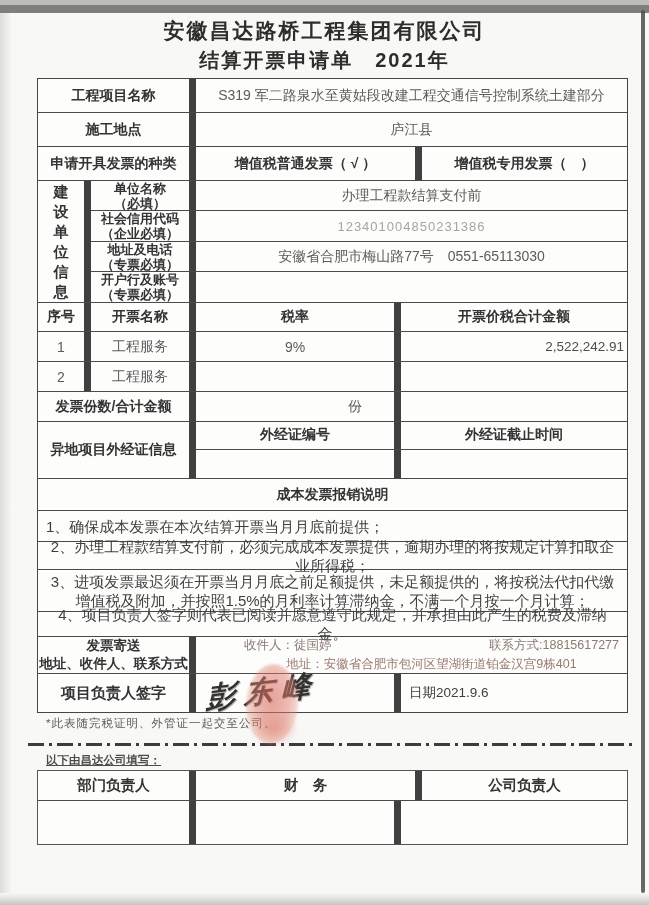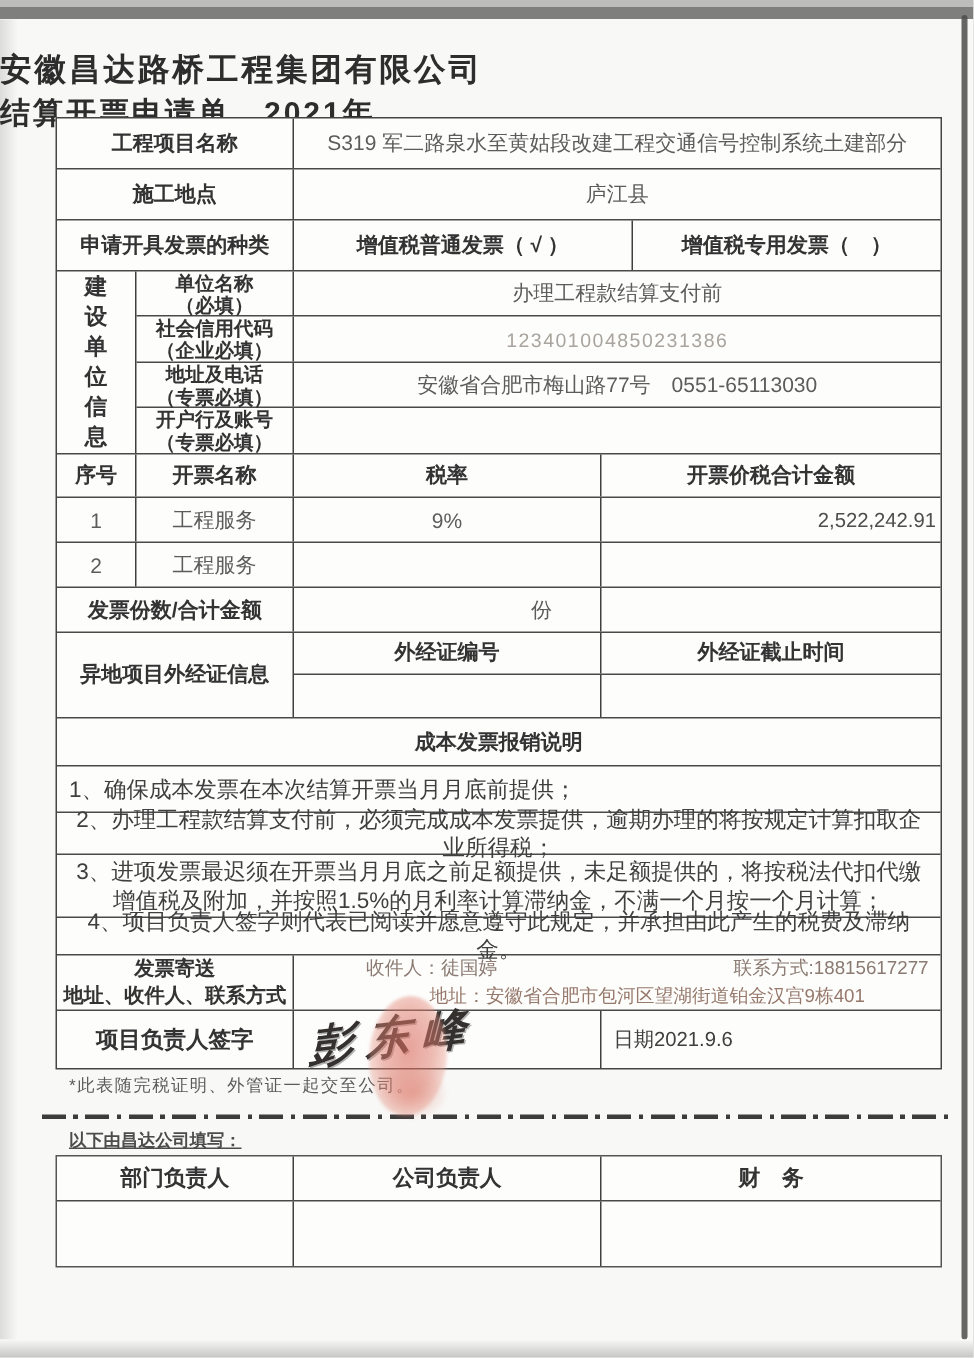--- a/index.html
+++ b/index.html
@@ -12,29 +12,29 @@
   }
   .edge-top { position:absolute; left:0; top:0; width:100%; height:16px;
     background:linear-gradient(#bdbdbb 0 5px, #7f7f7d 5px 13px, #f8f8f6 13px); }
   .edge-left { position:absolute; left:0; top:13px; bottom:12px; width:12px;
     background:linear-gradient(90deg,#dcdcda,#f8f8f6); }
   .edge-right-line { position:absolute; right:4px; top:10px; bottom:12px; width:4px;
     background:#4c4c4c; opacity:.85; border-radius:2px; }
   .edge-bottom { position:absolute; left:0; bottom:0; width:100%; height:12px;
     background:linear-gradient(#f8f8f6,#c6c6c4); }
 
-  .title-block { position:absolute; top:32px; left:0; width:100%; text-align:left; }
+  .title-block { position:absolute; top:16px; left:0; width:100%; text-align:center; }
   .title-line1 { font-size:21px; font-weight:bold; letter-spacing:2px; color:#2d2d2d; line-height:30px; }
   .title-line2 { font-size:20px; font-weight:bold; letter-spacing:2px; color:#2d2d2d; line-height:28px; }
 
   
   .tbl { position:absolute; left:37px; top:78px; width:591px; border:1px solid #454545; background:#fdfdfc; }
   .tr { display:flex; border-bottom:1px solid #4a4a4a; }
   .tr:last-child { border-bottom:none; }
-  .td { border-right:1px solid #404040; display:flex; align-items:center; justify-content:center;
+  .td { border-right:7px solid #404040; display:flex; align-items:center; justify-content:center;
         overflow:visible; }
   .td:last-child { border-right:none; }
   .lbl { font-weight:bold; font-size:14px; color:#333; text-align:center; }
   .val { font-size:14px; color:#5c5c5c; }
   .w158 { width:158px; flex:none; }
   .w53  { width:53px;  flex:none; }
   .w105 { width:105px; flex:none; }
   .w205 { width:205px; flex:none; }
   .f1 { flex:1; }
 
@@ -249,22 +249,22 @@
 
   <div class="footnote">*此表随完税证明、外管证一起交至公司。</div>
 
   <div class="dash-line"></div>
 
   <div class="fill-intro">以下由昌达公司填写：</div>
 
   <div class="tbl2">
     <div class="tr h30">
       <div class="td w158 lbl">部门负责人</div>
+      <div class="td f1 lbl">财　务</div>
       <div class="td w205 lbl">公司负责人</div>
-      <div class="td f1 lbl">财　务</div>
     </div>
     <div class="tr h43">
       <div class="td w158"></div>
       <div class="td w205"></div>
       <div class="td f1"></div>
     </div>
   </div>
 </div>
 
 </body></html>

